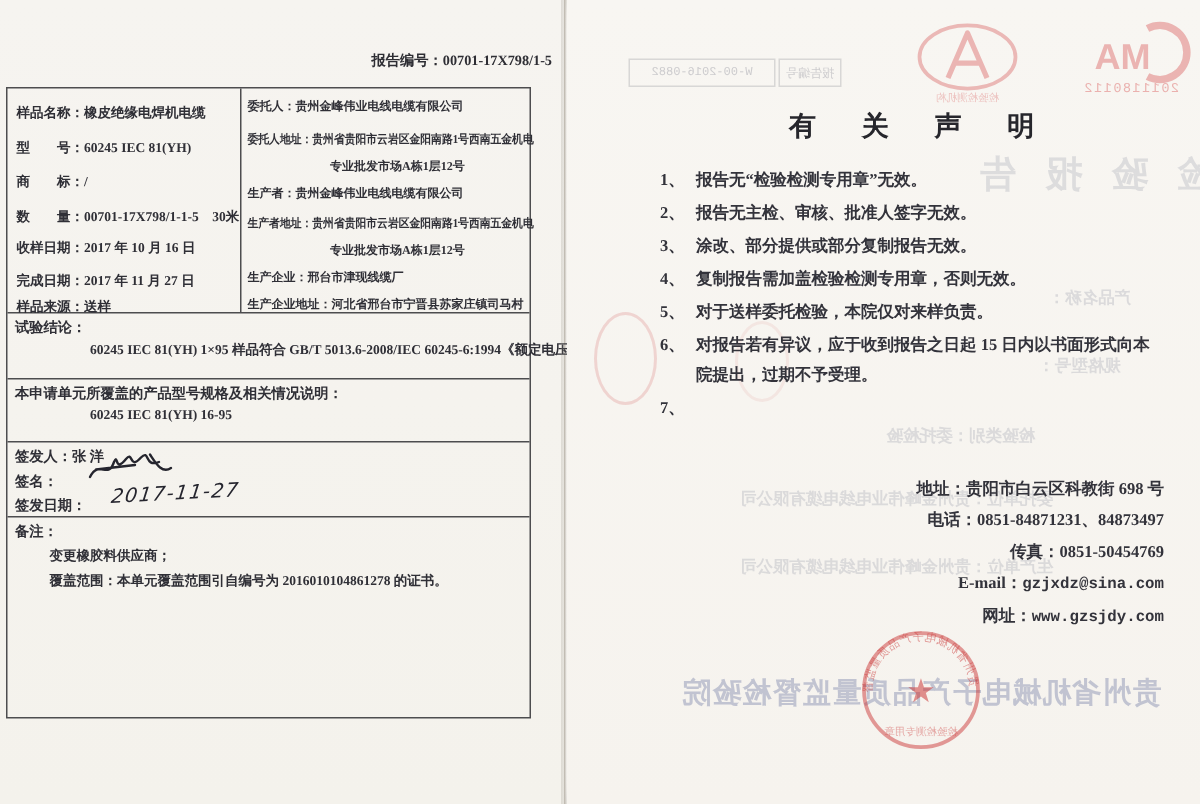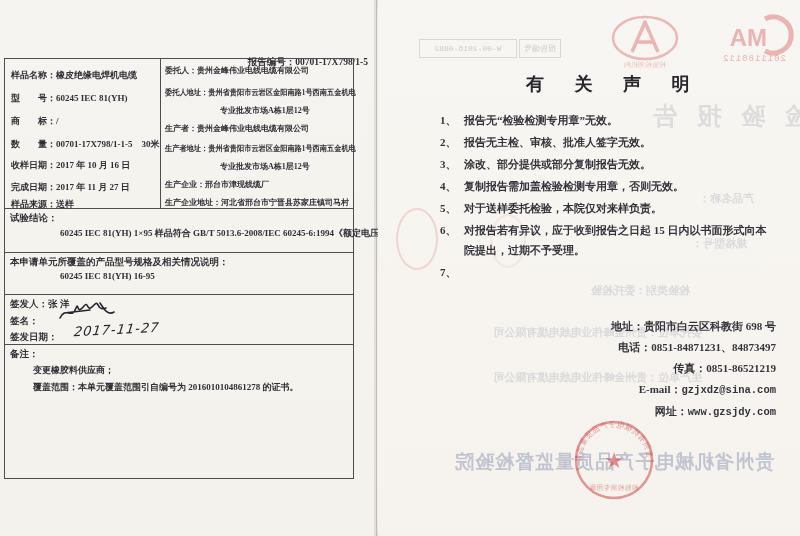--- a/index.html
+++ b/index.html
@@ -6,21 +6,21 @@
   body{width:800px;height:536px;font-family:"Liberation Serif",serif;background:#e8e6e2;}
   .scan{position:relative;width:800px;height:536px;overflow:hidden;
         background:linear-gradient(135deg,#f4f2ee 0%,#f7f5f1 40%,#f5f3ef 100%);
         box-shadow:inset 0 0 18px rgba(120,115,105,.25);}
   .page{position:absolute;top:0;height:536px;}
   .page-left{left:0;width:376px;background:linear-gradient(180deg,#f6f4f0, #f4f2ec);border-right:1px solid #c9c4bb;}
   .page-right{left:378px;width:422px;background:linear-gradient(180deg,#f8f6f2,#f6f3ee);}
   .seam{position:absolute;left:374px;top:0;width:8px;height:536px;
         background:linear-gradient(90deg,rgba(150,145,135,.25),rgba(255,255,255,0) 70%);}
   
-  .report-no{position:absolute;top:56px;right:8px;font-size:9.5px;font-weight:bold;color:#2e2e34;}
+  .report-no{position:absolute;top:34px;right:8px;font-size:9.5px;font-weight:bold;color:#2e2e34;}
   .tbl{position:absolute;left:4px;top:58px;width:348px;height:419px;border:1.5px solid #4d4d4f;}
   .line-v{position:absolute;left:155px;top:0;width:0;height:149px;border-left:1px solid #4d4d4f;}
   .line-h{position:absolute;left:0;width:100%;height:0;border-top:1px solid #4d4d4f;}
   .cellrow{position:absolute;white-space:nowrap;color:#2f2f36;font-weight:bold;}
   .lcol{left:6px;font-size:9px;}
   .rcol{left:160px;font-size:8px;transform-origin:left center;}
   .rcol.squish{transform:scaleX(.9);}
   .addr2{left:215px;}
   .sec-label{position:absolute;left:5px;font-size:9.5px;font-weight:bold;color:#2f2f36;}
   .sec-text{position:absolute;font-size:9px;font-weight:bold;color:#2f2f36;white-space:nowrap;}
@@ -154,21 +154,21 @@
       <div class="stmt-item"><span class="stmt-num">3、</span><span>涂改、部分提供或部分复制报告无效。</span></div>
       <div class="stmt-item"><span class="stmt-num">4、</span><span>复制报告需加盖检验检测专用章，否则无效。</span></div>
       <div class="stmt-item"><span class="stmt-num">5、</span><span>对于送样委托检验，本院仅对来样负责。</span></div>
       <div class="stmt-item"><span class="stmt-num">6、</span><span>对报告若有异议，应于收到报告之日起 15 日内以书面形式向本院提出，过期不予受理。</span></div>
       <div class="stmt-item"><span class="stmt-num">7、</span></div>
     </div>
 
     <div class="contact">
       <div class="c-row"><span>地址：</span><span>贵阳市白云区科教街 698 号</span></div>
       <div class="c-row"><span>电话：</span><span>0851-84871231、84873497</span></div>
-      <div class="c-row"><span>传真：</span><span>0851-86521219</span></div>
+      <div class="c-row"><span>传真：</span><span>0851-50454769</span></div>
       <div class="c-row"><span>E-mail：</span><span class="mono">gzjxdz@sina.com</span></div>
       <div class="c-row"><span>网址：</span><span class="mono">www.gzsjdy.com</span></div>
     </div>
 
     <div class="ghost-bottom mirror">贵州省机械电子产品质量监督检验院</div>
 
     <svg class="stamp seal" width="92" height="96" viewBox="0 0 92 96">
       <g transform="scale(-1,1) translate(-92,0)">
         <circle cx="46" cy="48" r="38" fill="none" stroke="rgba(204,58,58,.5)" stroke-width="2.5"></circle>
         <defs>

